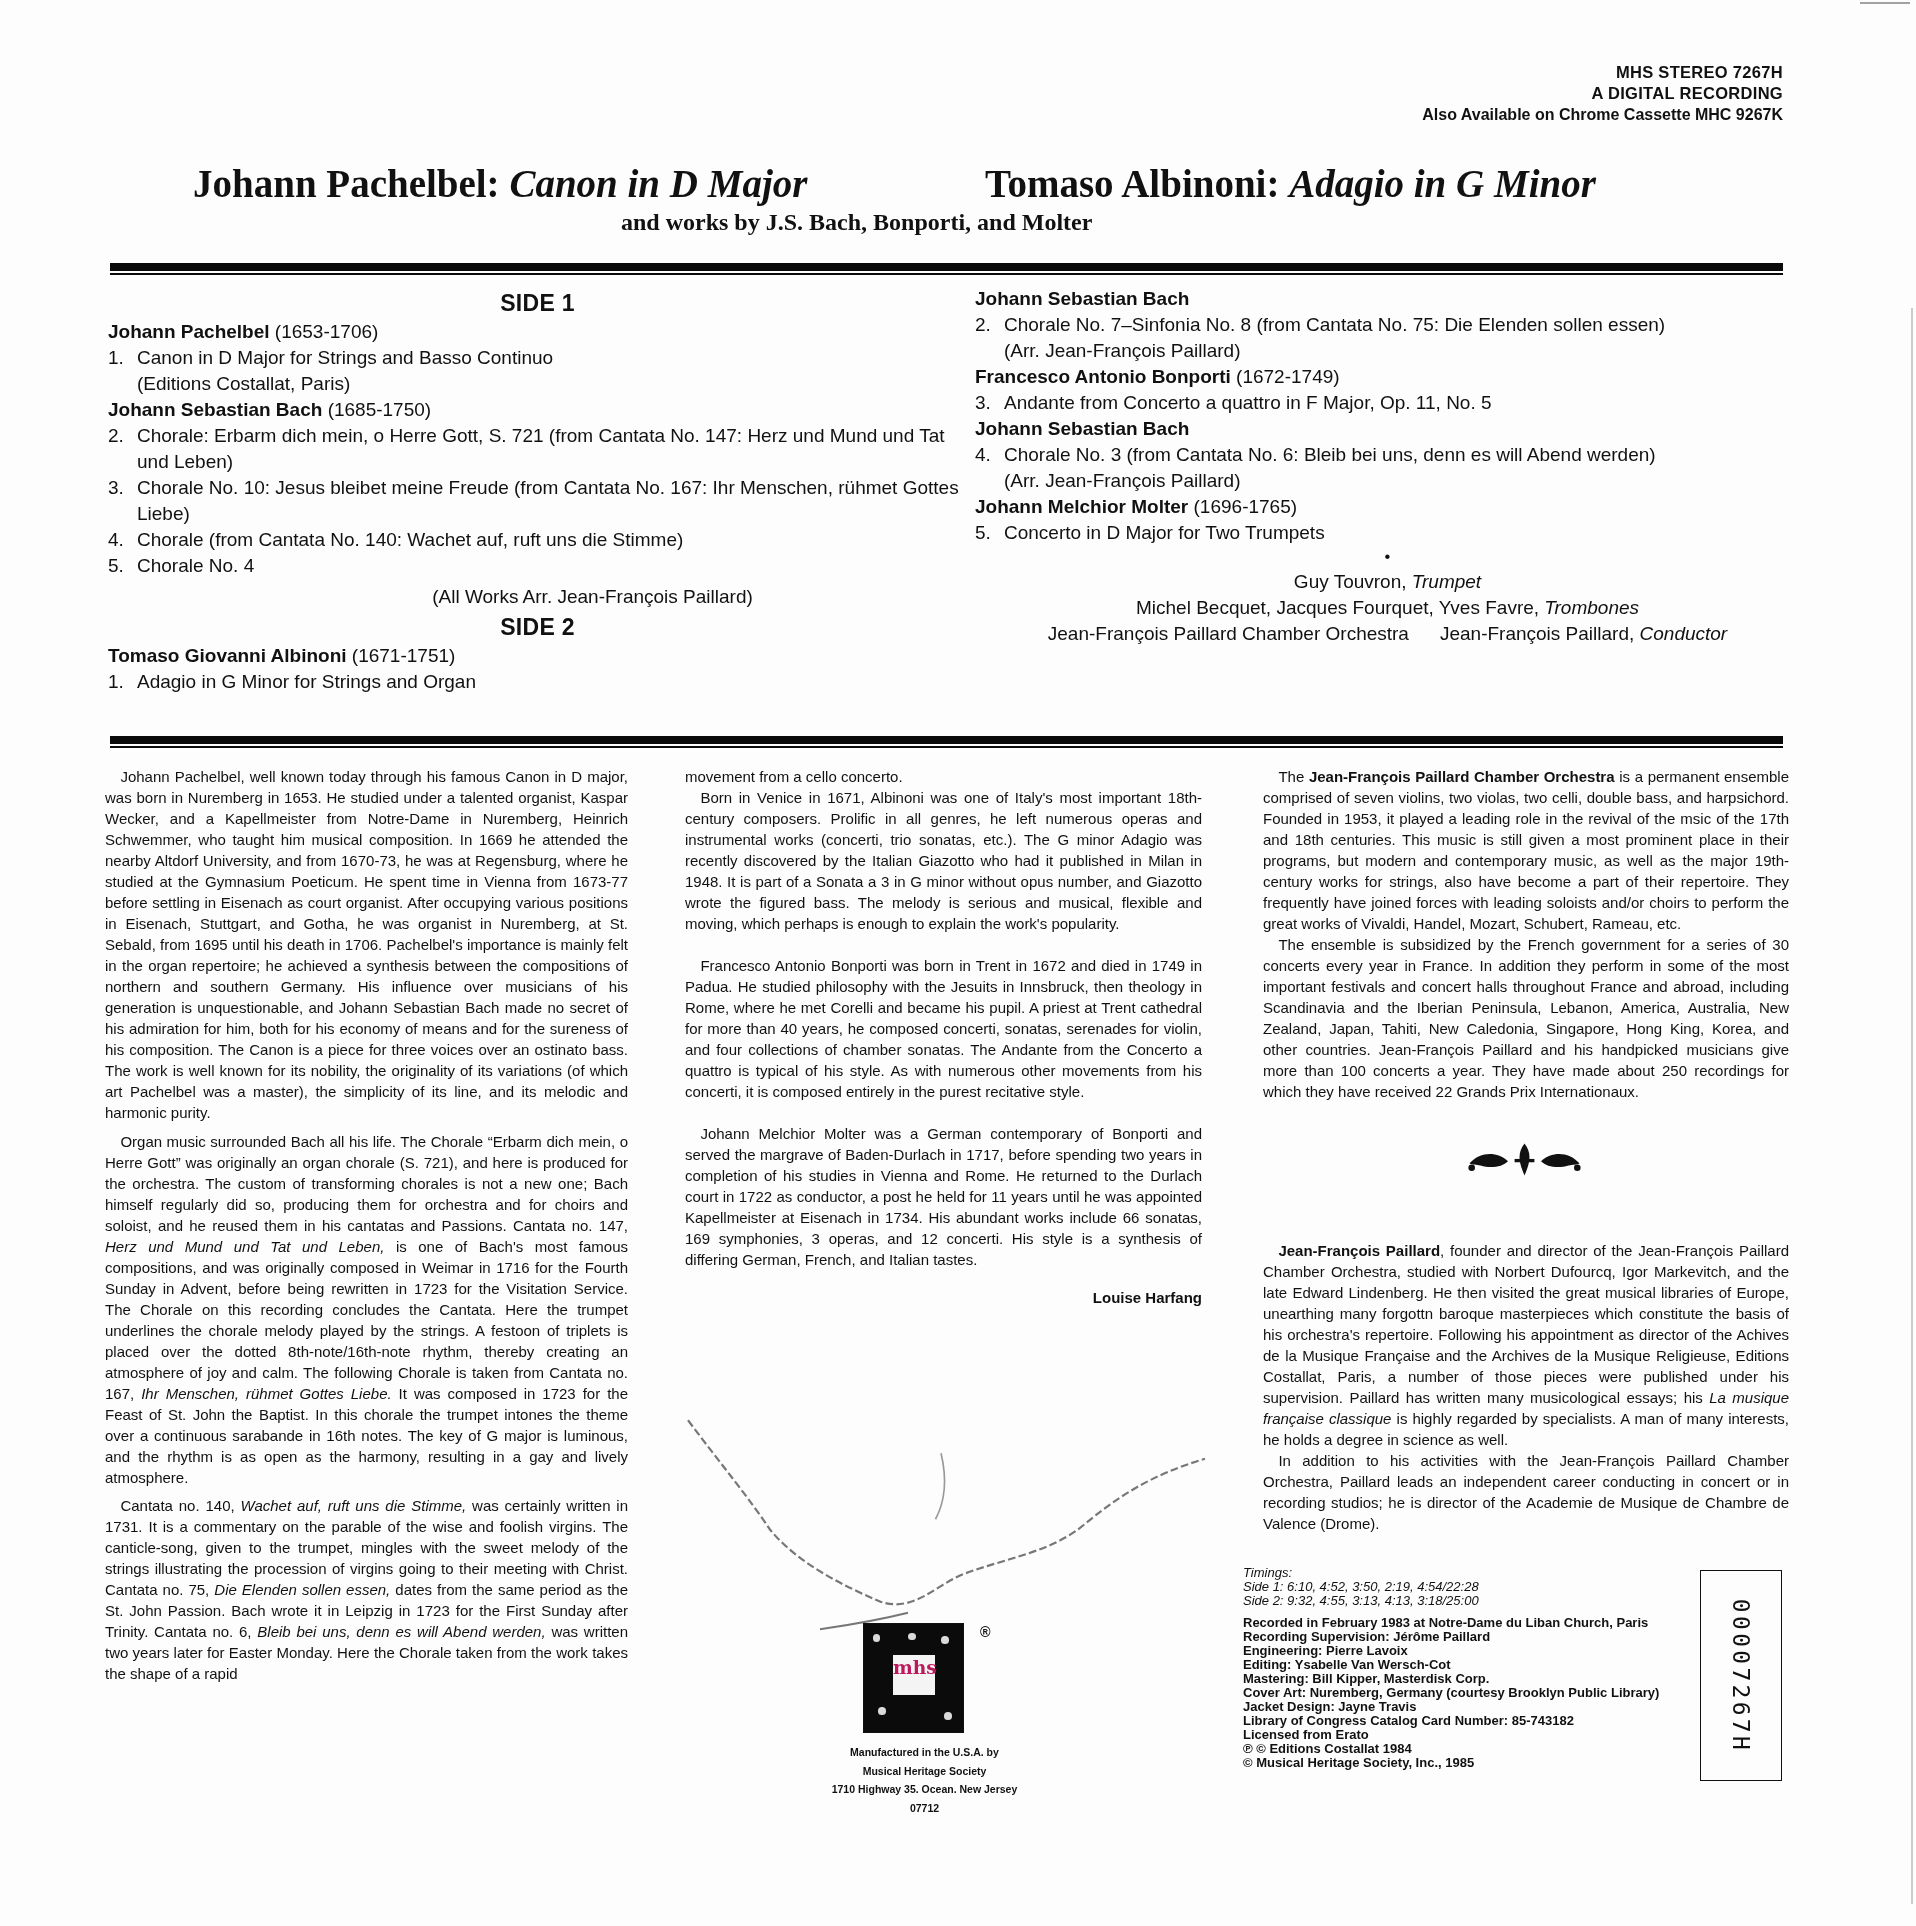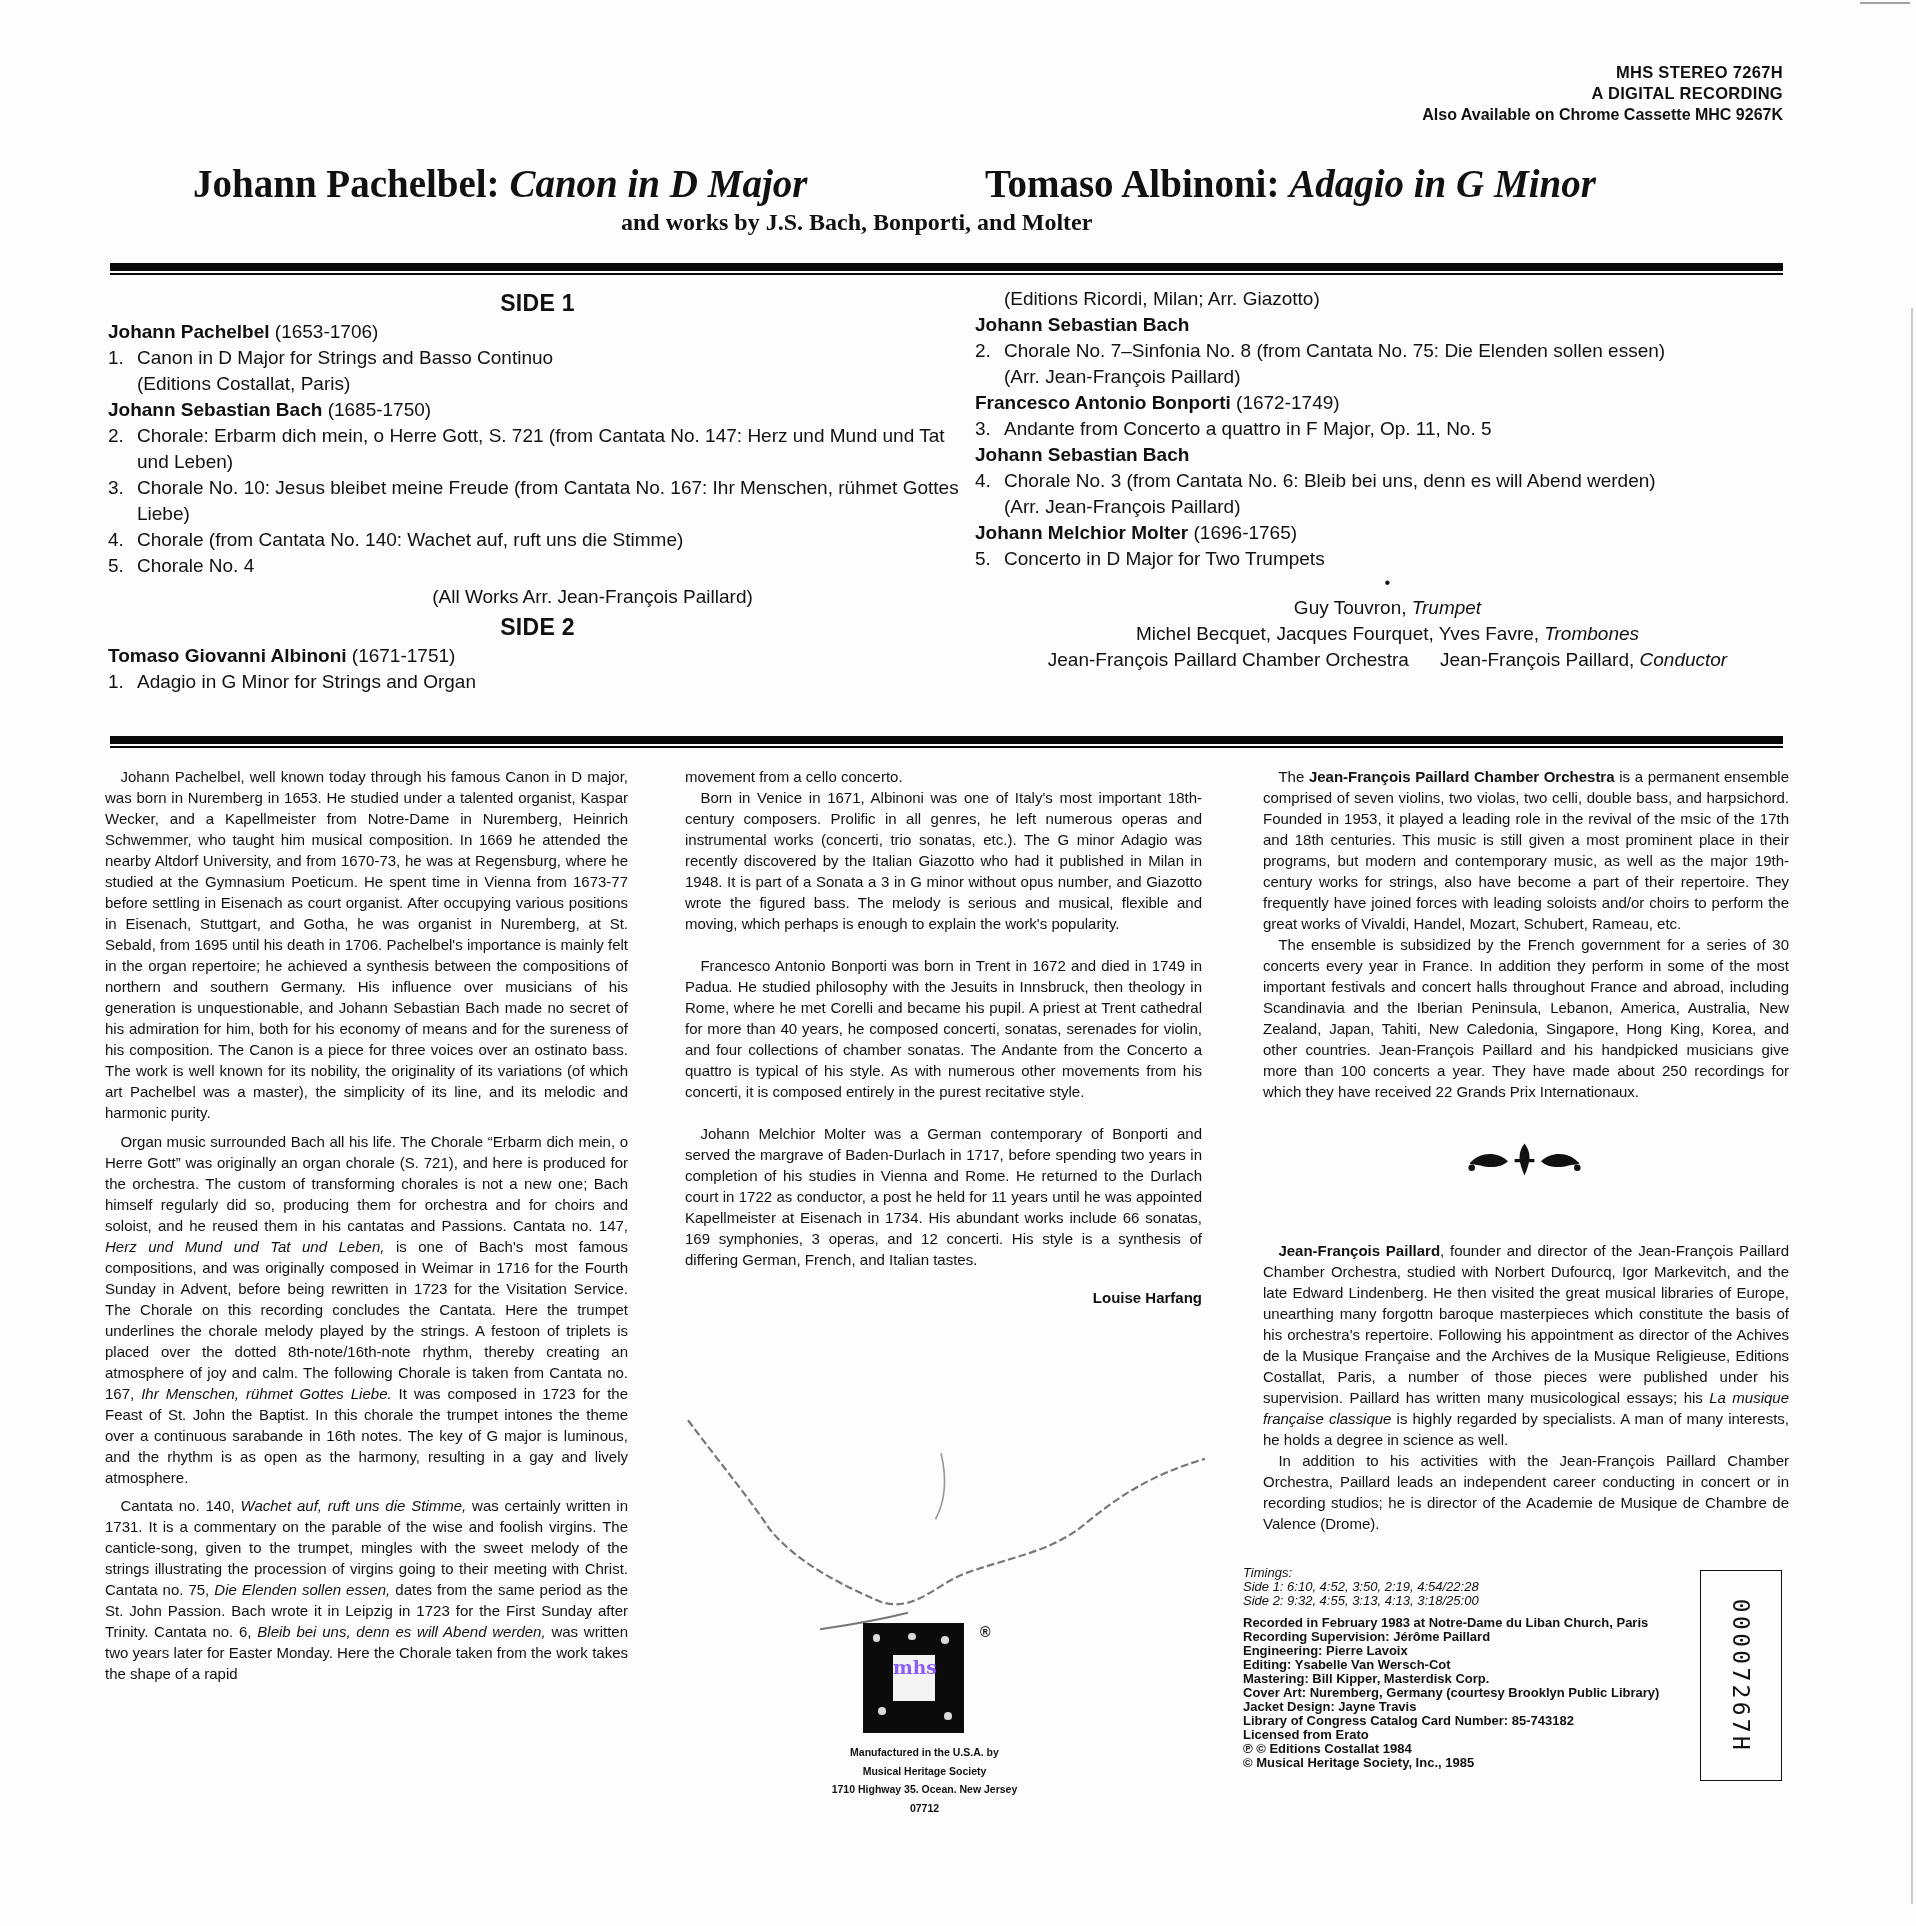--- a/index.html
+++ b/index.html
@@ -47,21 +47,21 @@
   .col-2 { left: 685px; width: 517px; }
   .col-3 { left: 1263px; width: 526px; }
   .signature { text-align: right; font-weight: bold; margin-top: 16.5px; }
 
   .ornament { position: absolute; left: 1464px; top: 1140px; width: 121px; height: 39px; }
 
   .tear { position: absolute; left: 677px; top: 1387px; width: 550px; height: 248px; }
 
   .logo-wrap { position: absolute; left: 820px; top: 1623px; width: 209px; text-align: center; }
   .logo { position: relative; width: 99px; height: 108px; margin: 0 auto 0 43px; background: #0b0b0b; border: 1.7px solid #111; }
-  .logo .inner { position: absolute; left: 29px; top: 31px; width: 42px; height: 46px; background: #f4f4f4; font-family: "DejaVu Serif", serif; font-weight: bold; color: #8b5cf6; font-size: 18.7px; line-height: 16.5px; text-align: center; padding-top: 4.4px; box-sizing: border-box; }
+  .logo .inner { position: absolute; left: 29px; top: 31px; width: 42px; height: 40px; background: #f4f4f4; font-family: "DejaVu Serif", serif; font-weight: bold; color: #be185d; font-size: 18.7px; line-height: 16.5px; text-align: center; padding-top: 4.4px; box-sizing: border-box; }
   .logo .dot { position: absolute; width: 7.7px; height: 7.7px; border-radius: 50%; background: #fff; opacity: .85; }
   .logo-reg { position: absolute; left: 160px; top: 1.1px; font-size: 14.3px; font-weight: bold; }
   .mfg { font-size: 10.5px; line-height: 18.7px; font-weight: bold; margin-top: 10px; }
 
   .credits { position: absolute; left: 1243px; top: 1566px; font-size: 13px; line-height: 14px; }
   .credits .timings { font-style: italic; }
   .credits .bold-list { font-weight: bold; margin-top: 7.7px; }
 
   .catno-box { position: absolute; left: 1700px; top: 1570px; width: 80px; height: 209px; border: 1.7px solid #111; }
   .catno-box span { position: absolute; left: 50%; top: 50%; transform: translate(-50%, -50%) rotate(90deg); font-family: "DejaVu Sans Mono", monospace; font-size: 23px; letter-spacing: 3.3px; white-space: nowrap; }
@@ -106,21 +106,20 @@
     <div class="track"><span class="num">3.</span><span>Chorale No. 10: Jesus bleibet meine Freude (from Cantata No. 167: Ihr Menschen, rühmet Gottes Liebe)</span></div>
     <div class="track"><span class="num">4.</span><span>Chorale (from Cantata No. 140: Wachet auf, ruft uns die Stimme)</span></div>
     <div class="track"><span class="num">5.</span><span>Chorale No. 4</span></div>
     <div class="arr-all">(All Works Arr. Jean-François Paillard)</div>
     <div class="side-head">SIDE 2</div>
     <div class="composer"><b>Tomaso Giovanni Albinoni</b> <span>(1671-1751)</span></div>
     <div class="track"><span class="num">1.</span><span>Adagio in G Minor for Strings and Organ</span></div>
   </div>
 
   <div class="programme prog-right">
-    <div class="note-line">(Editions Ricordi, Milan; Arr. Giazotto)</div>
     <div class="composer"><b>Johann Sebastian Bach</b></div>
     <div class="track"><span class="num">2.</span><span>Chorale No. 7–Sinfonia No. 8 (from Cantata No. 75: Die Elenden sollen essen)</span></div>
     <div class="note-line">(Arr. Jean-François Paillard)</div>
     <div class="composer"><b>Francesco Antonio Bonporti</b> <span>(1672-1749)</span></div>
     <div class="track"><span class="num">3.</span><span>Andante from Concerto a quattro in F Major, Op. 11, No. 5</span></div>
     <div class="composer"><b>Johann Sebastian Bach</b></div>
     <div class="track"><span class="num">4.</span><span>Chorale No. 3 (from Cantata No. 6: Bleib bei uns, denn es will Abend werden)</span></div>
     <div class="note-line">(Arr. Jean-François Paillard)</div>
     <div class="composer"><b>Johann Melchior Molter</b> <span>(1696-1765)</span></div>
     <div class="track"><span class="num">5.</span><span>Concerto in D Major for Two Trumpets</span></div>

